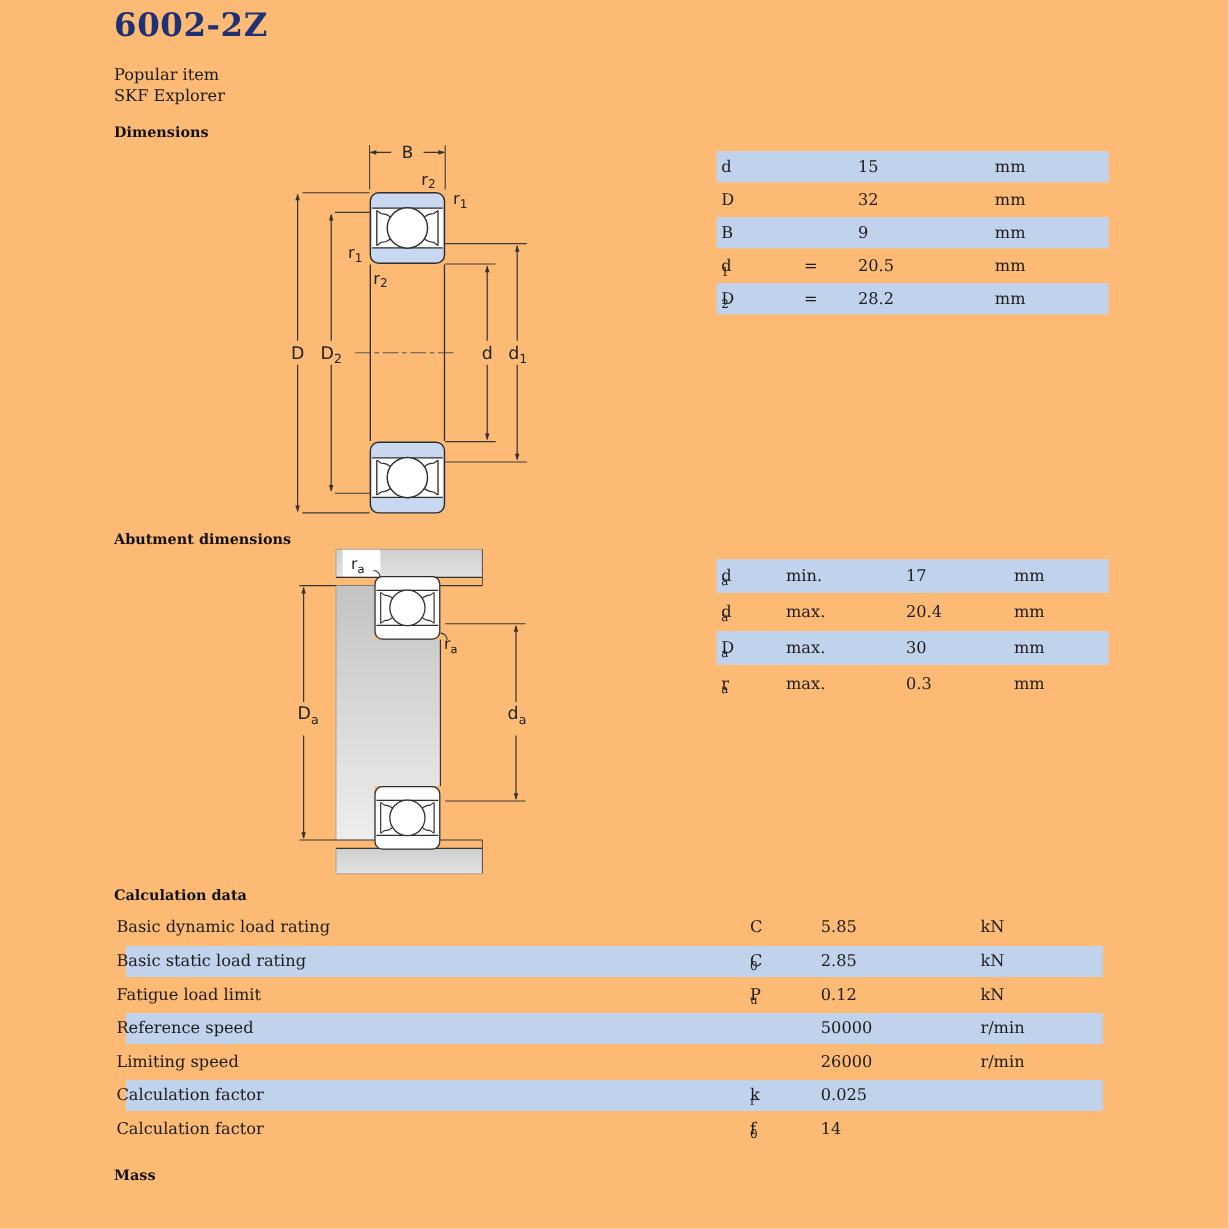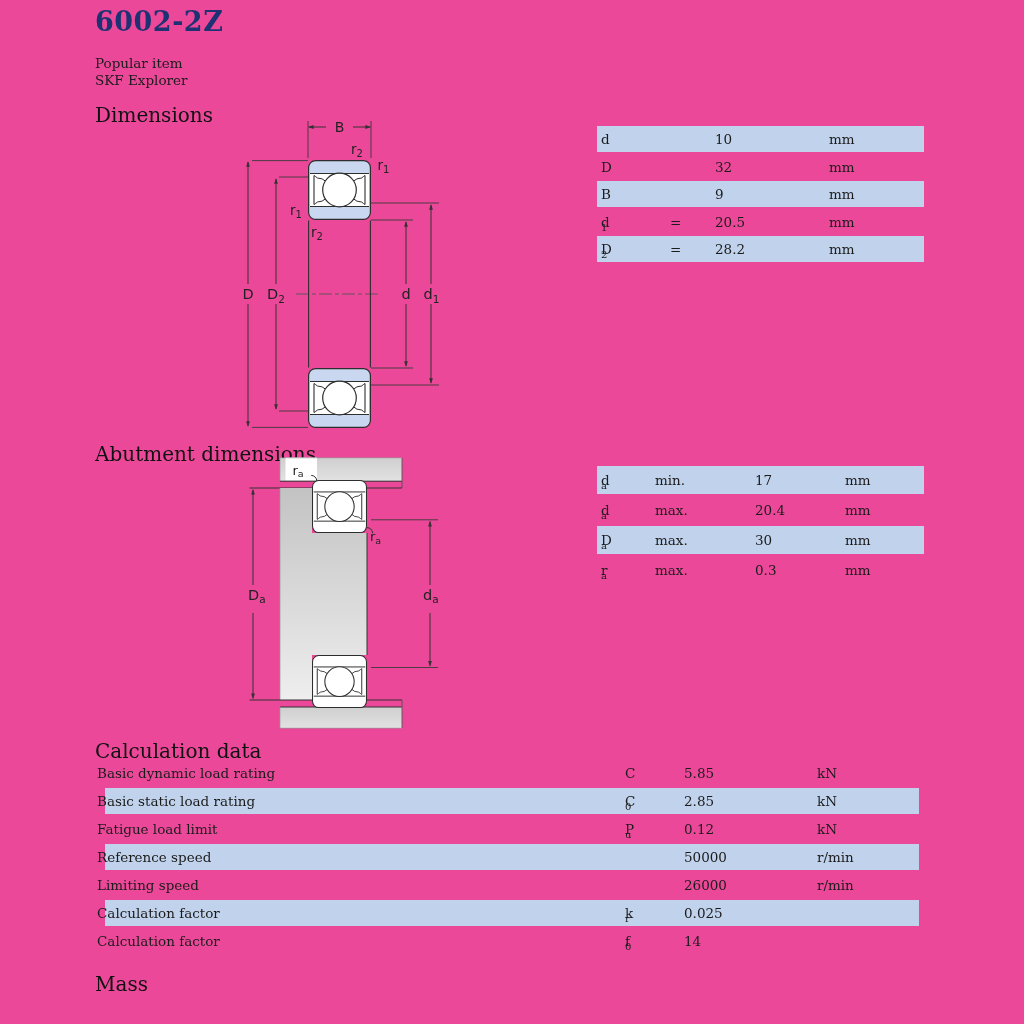--- a/index.html
+++ b/index.html
@@ -1,21 +1,21 @@
 <!DOCTYPE html>
 <html><head>
 <meta charset="utf-8">
 <style>
   html,body{margin:0;padding:0;background:#ffffff;}
-  #canvas{position:relative;width:1024px;height:1024px;background:#ec4899;overflow:hidden;
+  #canvas{position:relative;width:1024px;height:1024px;background:#fdba74;overflow:hidden;
           font-family:"DejaVu Serif","Liberation Serif",serif;color:#1b1b1b;}
   .abs{position:absolute;}
   .title{font-size:27px;font-weight:bold;color:#1e3273;letter-spacing:.5px;}
   .subtle{font-size:13.5px;line-height:16.5px;}
-  .h2{font-size:20px;font-weight:normal;color:#111;}
+  .h2{font-size:12px;font-weight:bold;color:#111;}
   
   .spec{position:absolute;width:327px;}
   .spec .trow{position:relative;font-size:13.5px;}
   .spec .trow span{position:absolute;white-space:nowrap;}
   .dimsT .trow{height:26px;line-height:26px;margin-bottom:1.5px;}
   .abutT .trow{height:28px;line-height:28px;margin-bottom:2px;}
   .blue{background:#c1d3ec;}
   .c-sym{left:4px;} 
   .dimsT .c-op{left:73px;} .dimsT .c-val{left:118px;} .dimsT .c-unit{left:232px;}
   .abutT .c-qual{left:58px;} .abutT .c-val{left:158px;text-align:right;} .abutT .c-unit{left:248px;}
@@ -96,21 +96,21 @@
     <text x="351" y="154" font-size="13.5"><tspan>r</tspan><tspan dy="3" font-size="10">2</tspan></text>
     <text x="377.5" y="170" font-size="13.5"><tspan>r</tspan><tspan dy="3" font-size="10">1</tspan></text>
     <text x="290" y="215" font-size="13.5"><tspan>r</tspan><tspan dy="3" font-size="10">1</tspan></text>
     <text x="311" y="236.5" font-size="13.5"><tspan>r</tspan><tspan dy="3" font-size="10">2</tspan></text>
   </svg>
 
   <div class="spec dimsT" style="left:597px;top:126px;">
     <div class="trow blue">
       <span class="c-sym"><span>d</span><sub></sub></span>
       <span class="c-op"></span>
-      <span class="c-val">10</span>
+      <span class="c-val">15</span>
       <span class="c-unit">mm</span>
     </div>
     <div class="trow">
       <span class="c-sym"><span>D</span><sub></sub></span>
       <span class="c-op"></span>
       <span class="c-val">32</span>
       <span class="c-unit">mm</span>
     </div>
     <div class="trow blue">
       <span class="c-sym"><span>B</span><sub></sub></span>

